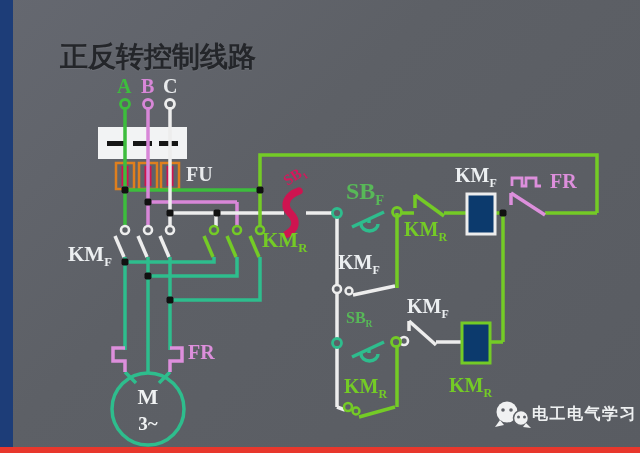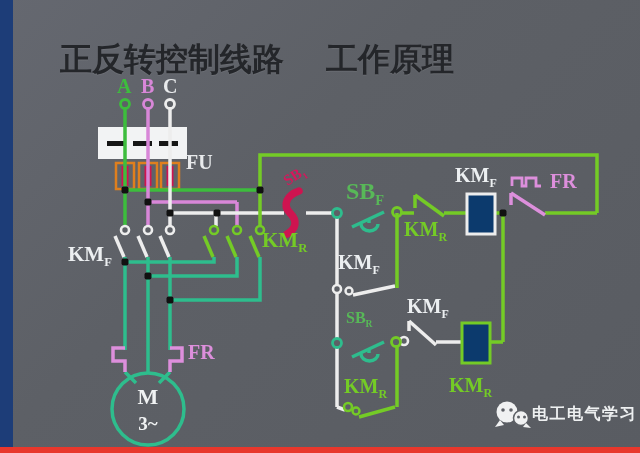--- a/index.html
+++ b/index.html
@@ -7,22 +7,22 @@
     position:relative;width:640px;height:453px;overflow:hidden;
     background:linear-gradient(135deg,#656870 0%,#5d6066 40%,#595c62 100%);
     font-family:"Liberation Serif",serif;
   }
   #wires{position:absolute;left:0;top:0;}
   .strip-left{position:absolute;left:0;top:0;width:13px;height:453px;background:#1d3d78;}
   .strip-bottom{position:absolute;left:0;top:447px;width:640px;height:6px;background:#e8372c;}
   .lbl{position:absolute;font-weight:700;line-height:1;white-space:nowrap;}
   .lbl sub{font-size:0.6em;font-weight:700;}
   .title{
-    position:absolute;left:60px;top:38px;display:flex;gap:42px;
-    font-family:"Liberation Sans",sans-serif;font-weight:700;font-size:32px;color:#24262a;
+    position:absolute;left:60px;top:38px;display:flex;gap:64px;
+    font-family:"Liberation Sans",sans-serif;font-weight:700;font-size:28px;color:#24262a;
     text-shadow:0 1px 1px rgba(255,255,255,0.08);
   }
   .watermark{
     position:absolute;left:532px;top:404px;font-family:Liberation Mono, monospace;
     font-weight:700;font-size:16px;color:#eef0f1;letter-spacing:1.5px;
   }
   .motor-text{
     position:absolute;left:111px;top:384px;width:74px;text-align:center;color:#f0f2f3;
   }
   .motor-text .m1{font-size:22px;font-weight:700;}
@@ -188,28 +188,27 @@
       <circle cx="518.5" cy="417" r="1.5" fill="#5d6066"></circle>
       <circle cx="524.5" cy="417" r="1.5" fill="#5d6066"></circle>
     </g>
   </svg>
 
   <div class="strip-left"></div>
   <div class="strip-bottom"></div>
 
   <div class="title">
     <span>正反转控制线路</span>
-    <span>工作原理</span>
   </div>
 
   <div class="lbl" style="left:117px;top:76px;font-size:20px;color:#3dbd3d;">A</div>
   <div class="lbl" style="left:141px;top:76px;font-size:20px;color:#d887d8;">B</div>
   <div class="lbl" style="left:163px;top:76px;font-size:20px;color:#e8eaec;">C</div>
 
-  <div class="lbl" style="left:186px;top:152px;font-size:20px;color:#e8eaec;">FU</div>
+  <div class="lbl" style="left:186px;top:164px;font-size:20px;color:#e8eaec;">FU</div>
 
   <div class="lbl" style="left:68px;top:244px;font-size:21px;color:#eceff1;">
     <span>KM</span><sub>F</sub>
   </div>
   <div class="lbl" style="left:262px;top:230px;font-size:21px;color:#74cb26;">
     <span>KM</span><sub>R</sub>
   </div>
   <div class="lbl" style="left:188px;top:342px;font-size:20px;color:#dd8fdc;">FR</div>
 
   <div class="motor-text">

